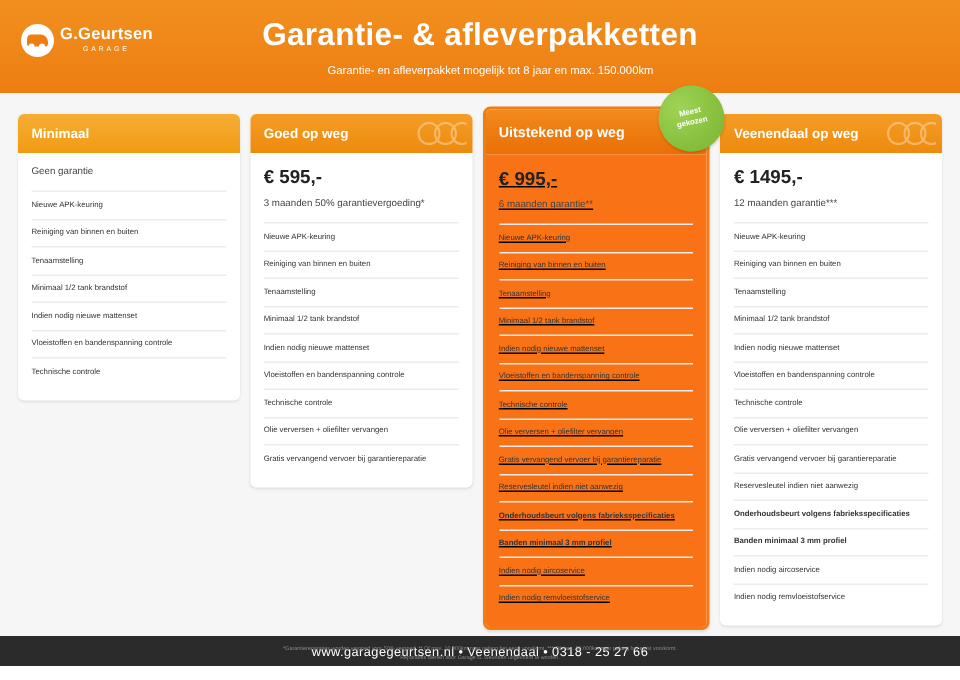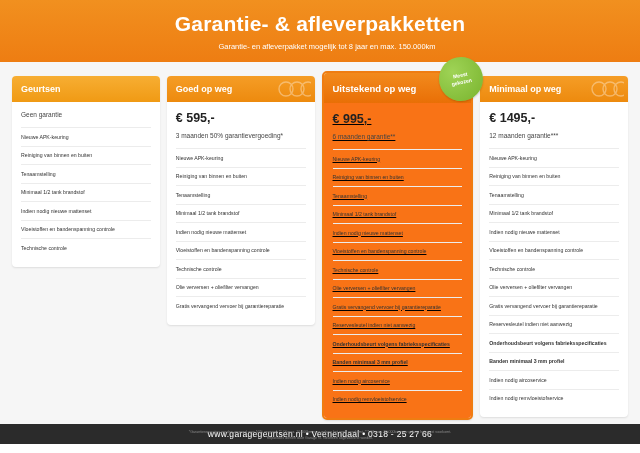--- a/index.html
+++ b/index.html
@@ -168,30 +168,37 @@
     font-size: 8.5px;
     letter-spacing: .3px;
   }
 </style>
 </head>
 <body>
 
 <div class="page">
 
   <div class="header">
+    <div class="logo">
+      <div class="logo-mark"></div>
+      <div class="logo-text">
+        <span class="logo-name">G.Geurtsen</span>
+        <span class="logo-sub">GARAGE</span>
+      </div>
+    </div>
     <div class="header-title">Garantie- &amp; afleverpakketten</div>
     <div class="header-sub">Garantie- en afleverpakket mogelijk tot 8 jaar en max. 150.000km</div>
   </div>
 
   <div class="main">
     <div class="cards">
 
       <div class="card c1">
         <div class="card-head">
-          <span>Geurtsen</span>
+          <span>Minimaal</span>
         </div>
         <div class="card-body">
           <div class="subtitle">Geen garantie</div>
           <div class="feature">Nieuwe APK-keuring</div>
           <div class="feature">Reiniging van binnen en buiten</div>
           <div class="feature">Tenaamstelling</div>
           <div class="feature">Minimaal 1/2 tank brandstof</div>
           <div class="feature">Indien nodig nieuwe mattenset</div>
           <div class="feature">Vloeistoffen en bandenspanning controle</div>
           <div class="feature">Technische controle</div>
@@ -245,21 +252,21 @@
           <div class="feature">Reservesleutel indien niet aanwezig</div>
           <div class="feature bold">Onderhoudsbeurt volgens fabrieksspecificaties</div>
           <div class="feature bold">Banden minimaal 3 mm profiel</div>
           <div class="feature">Indien nodig aircoservice</div>
           <div class="feature">Indien nodig remvloeistofservice</div>
         </div>
       </div>
 
       <div class="card c4">
         <div class="card-head">
-          <span>Minimaal op weg</span>
+          <span>Veenendaal op weg</span>
           <svg class="rings" width="34" height="22" viewBox="0 0 34 22">
             <circle cx="9" cy="11" r="7" fill="none" stroke="#ffffff" stroke-width="1.4"></circle>
             <circle cx="20" cy="11" r="7" fill="none" stroke="#ffffff" stroke-width="1.4"></circle>
             <circle cx="31" cy="11" r="7" fill="none" stroke="#ffffff" stroke-width="1.4"></circle>
           </svg>
         </div>
         <div class="card-body">
           <div class="price">€ 1495,-</div>
           <div class="subtitle">12 maanden garantie***</div>
           <div class="feature">Nieuwe APK-keuring</div>

